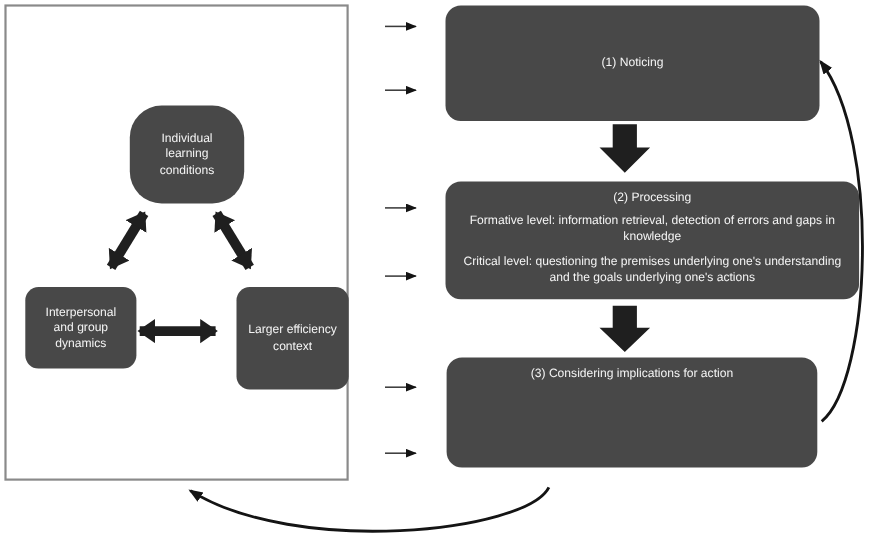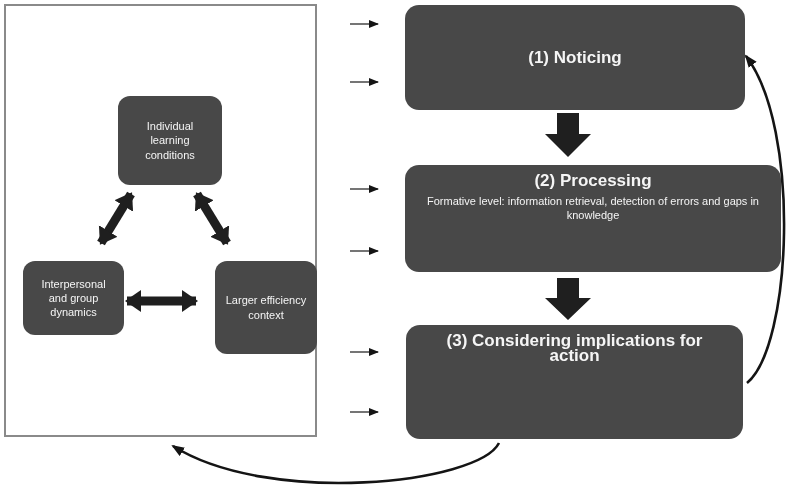--- a/index.html
+++ b/index.html
@@ -21,31 +21,31 @@
   .arrow-layer .blockarrow{fill:var(--arrow-dark);}
   .panel{
     position:absolute;left:4px;top:4px;width:313px;height:433px;
     border:2px solid var(--panel-border);box-sizing:border-box;background:transparent;
   }
   .lbox{
     position:absolute;background:var(--box-fill);color:var(--box-text);
     border-radius:12px;display:flex;align-items:center;justify-content:center;
     text-align:center;font-size:11px;line-height:1.3;padding:4px 8px;box-sizing:border-box;
   }
-  .lbox-top{left:112px;top:90px;width:104px;height:89px;}
+  .lbox-top{left:112px;top:90px;width:104px;height:89px;border-radius:29px;}
   .lbox-left{left:17px;top:255px;width:101px;height:74px;}
   .lbox-right{left:209px;top:255px;width:102px;height:93px;}
   .stage{
     position:absolute;background:var(--box-fill);color:var(--box-text);
     border-radius:14px;box-sizing:border-box;text-align:center;
   }
   .stage1{left:405px;top:5px;width:340px;height:105px;display:flex;align-items:center;justify-content:center;}
   .stage2{left:405px;top:165px;width:376px;height:107px;padding:8px 8px;}
-  .stage3{left:406px;top:325px;width:337px;height:114px;padding:8px 24px;}
-  .stage-title{font-weight:bold;font-size:17px;line-height:15px;margin:0 0 6px 0;}
+  .stage3{left:406px;top:325px;width:337px;height:100px;padding:8px 24px;}
+  .stage-title{font-weight:normal;font-size:11px;line-height:15px;margin:0 0 6px 0;}
   .stage1 .stage-title{margin:0;}
   .stage-line{font-size:11px;line-height:14px;margin:0 0 9px 0;}
   .stage-line:last-child{margin-bottom:0;}
 </style>
 </head>
 <body>
 
 <div class="canvas">
 
   <svg class="arrow-layer" viewBox="0 0 800 497" xmlns="http://www.w3.org/2000/svg" aria-hidden="true">
@@ -88,19 +88,20 @@
     <div class="lbox lbox-right">Larger efficiency context</div>
   </div>
 
   <div class="stage stage1">
     <div class="stage-title">(1) Noticing</div>
   </div>
 
   <div class="stage stage2">
     <div class="stage-title">(2) Processing</div>
     <p class="stage-line">Formative level: information retrieval, detection of errors and gaps in knowledge</p>
+    <p class="stage-line">Critical level: questioning the premises underlying one's understanding and the goals underlying one's actions</p>
   </div>
 
   <div class="stage stage3">
     <div class="stage-title">(3) Considering implications for action</div>
   </div>
 
 </div>
 
 </body></html>

